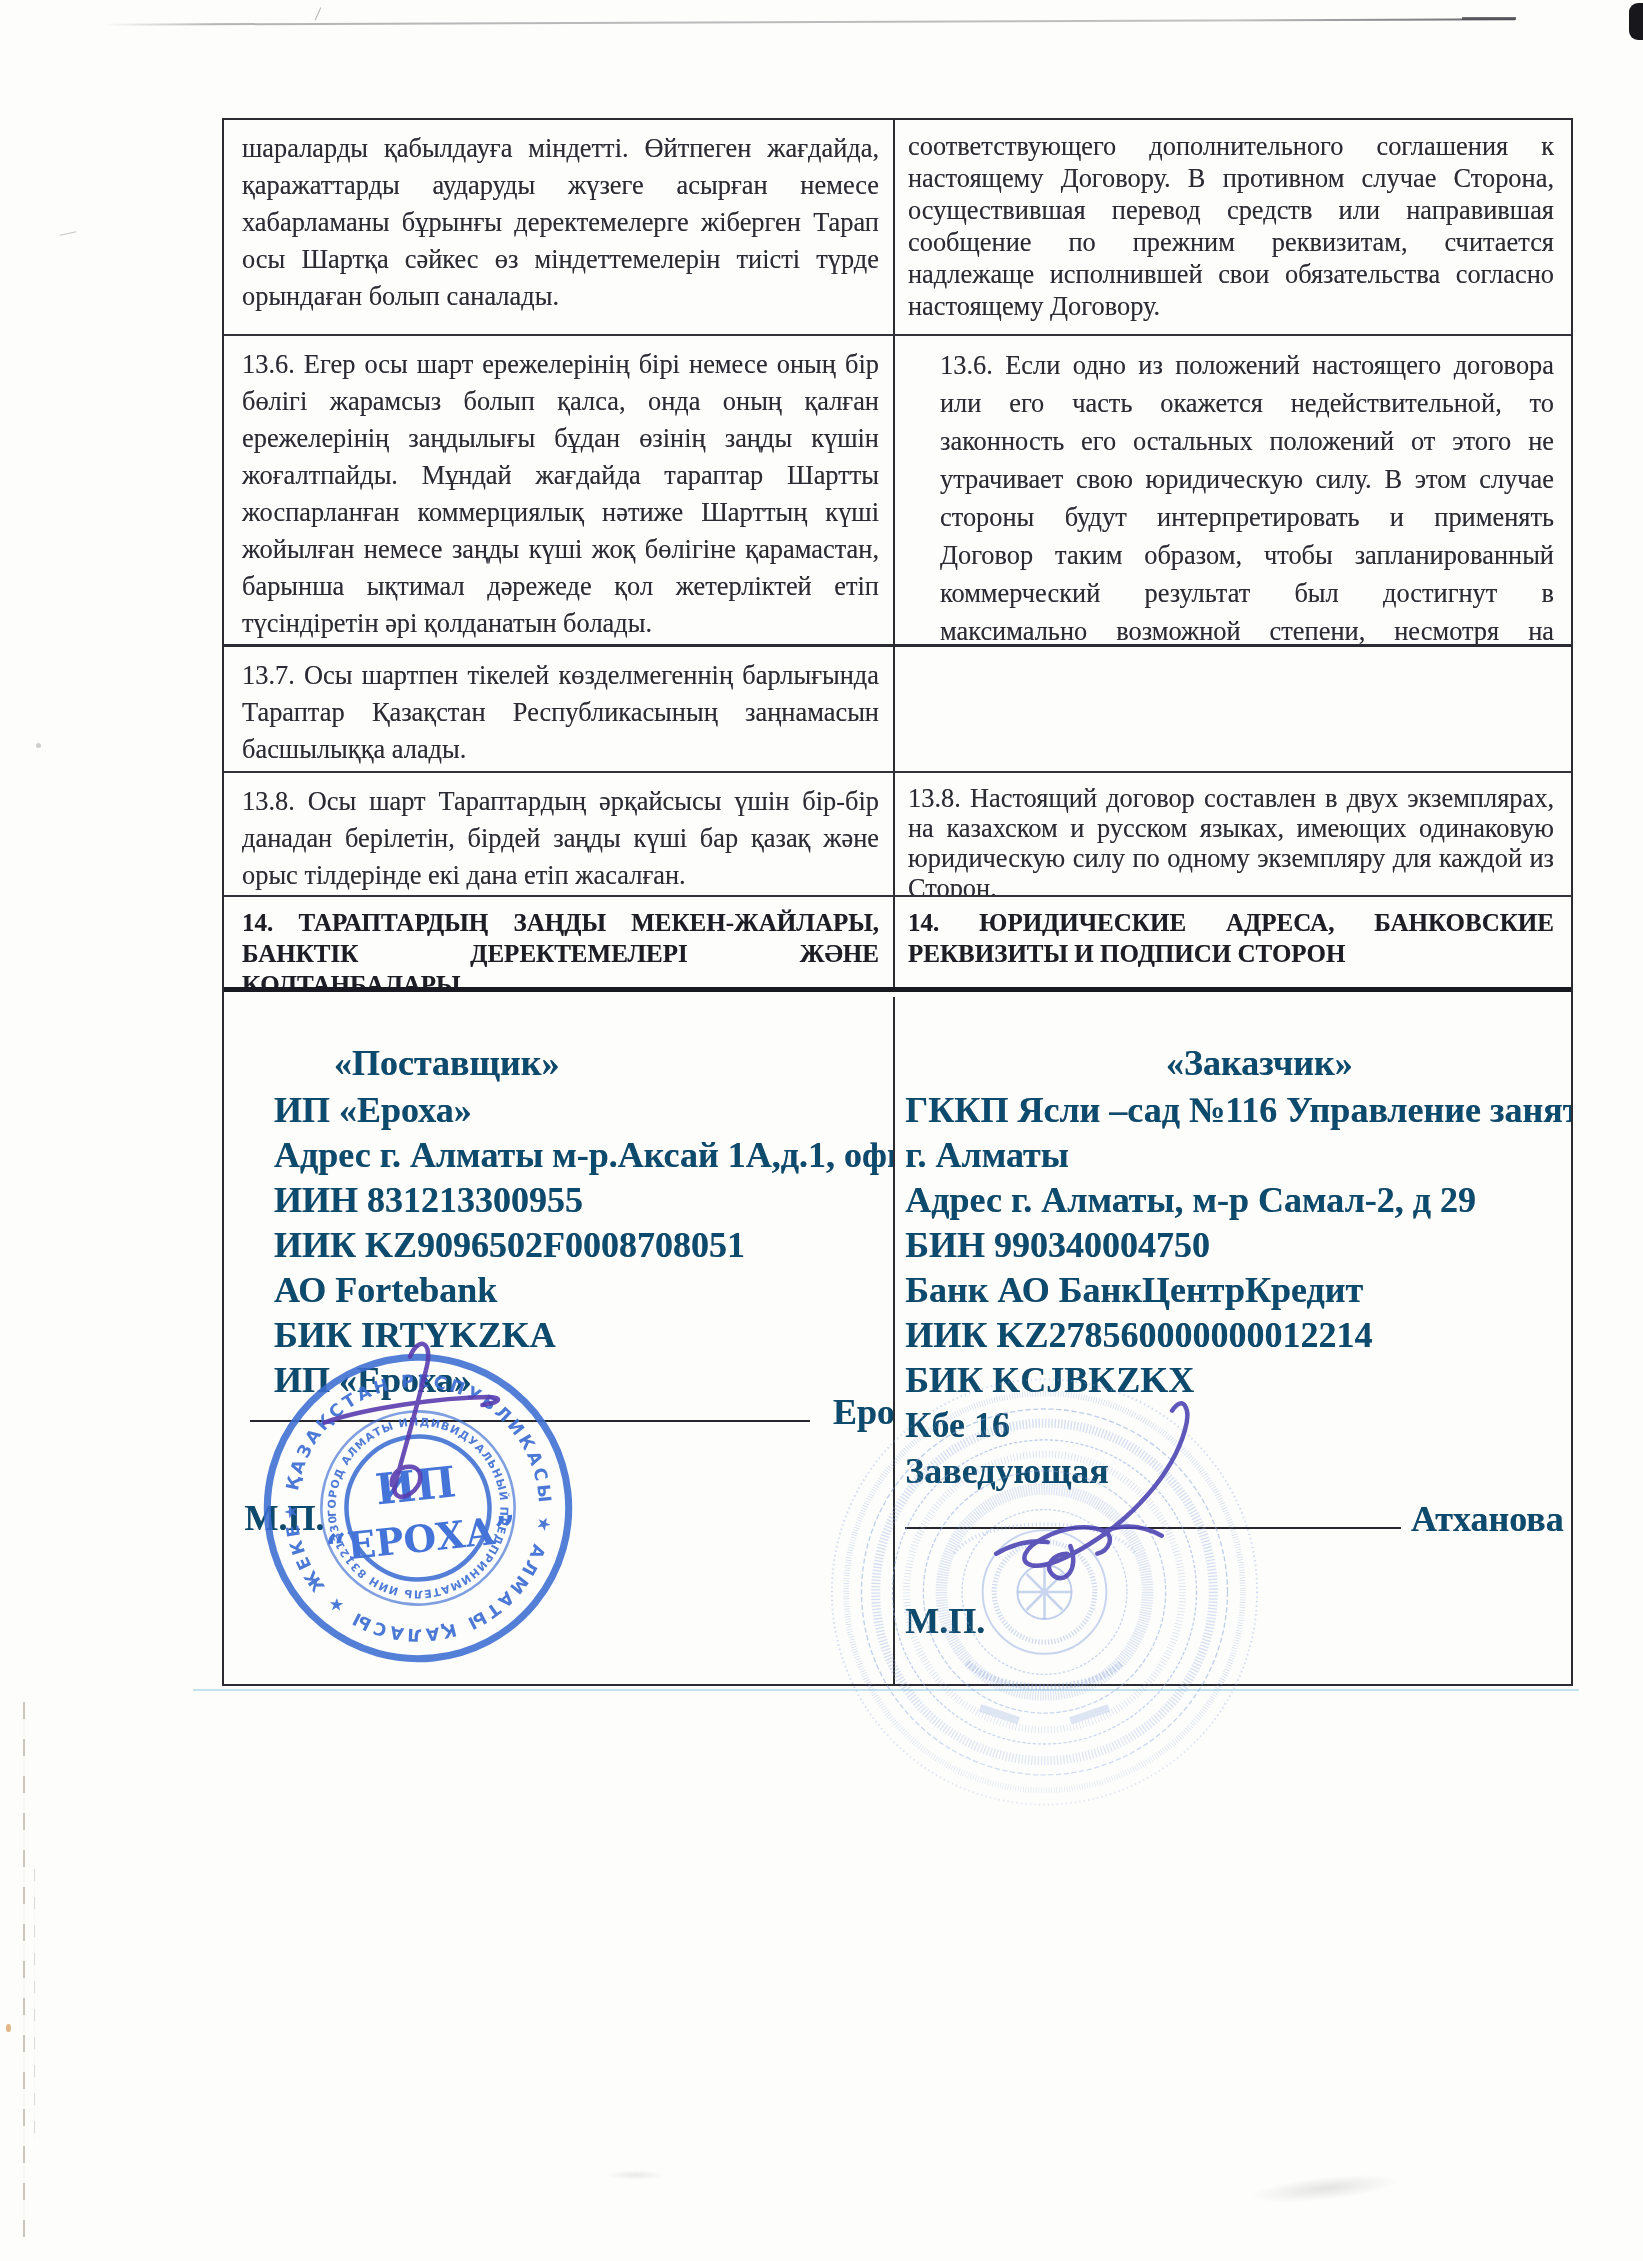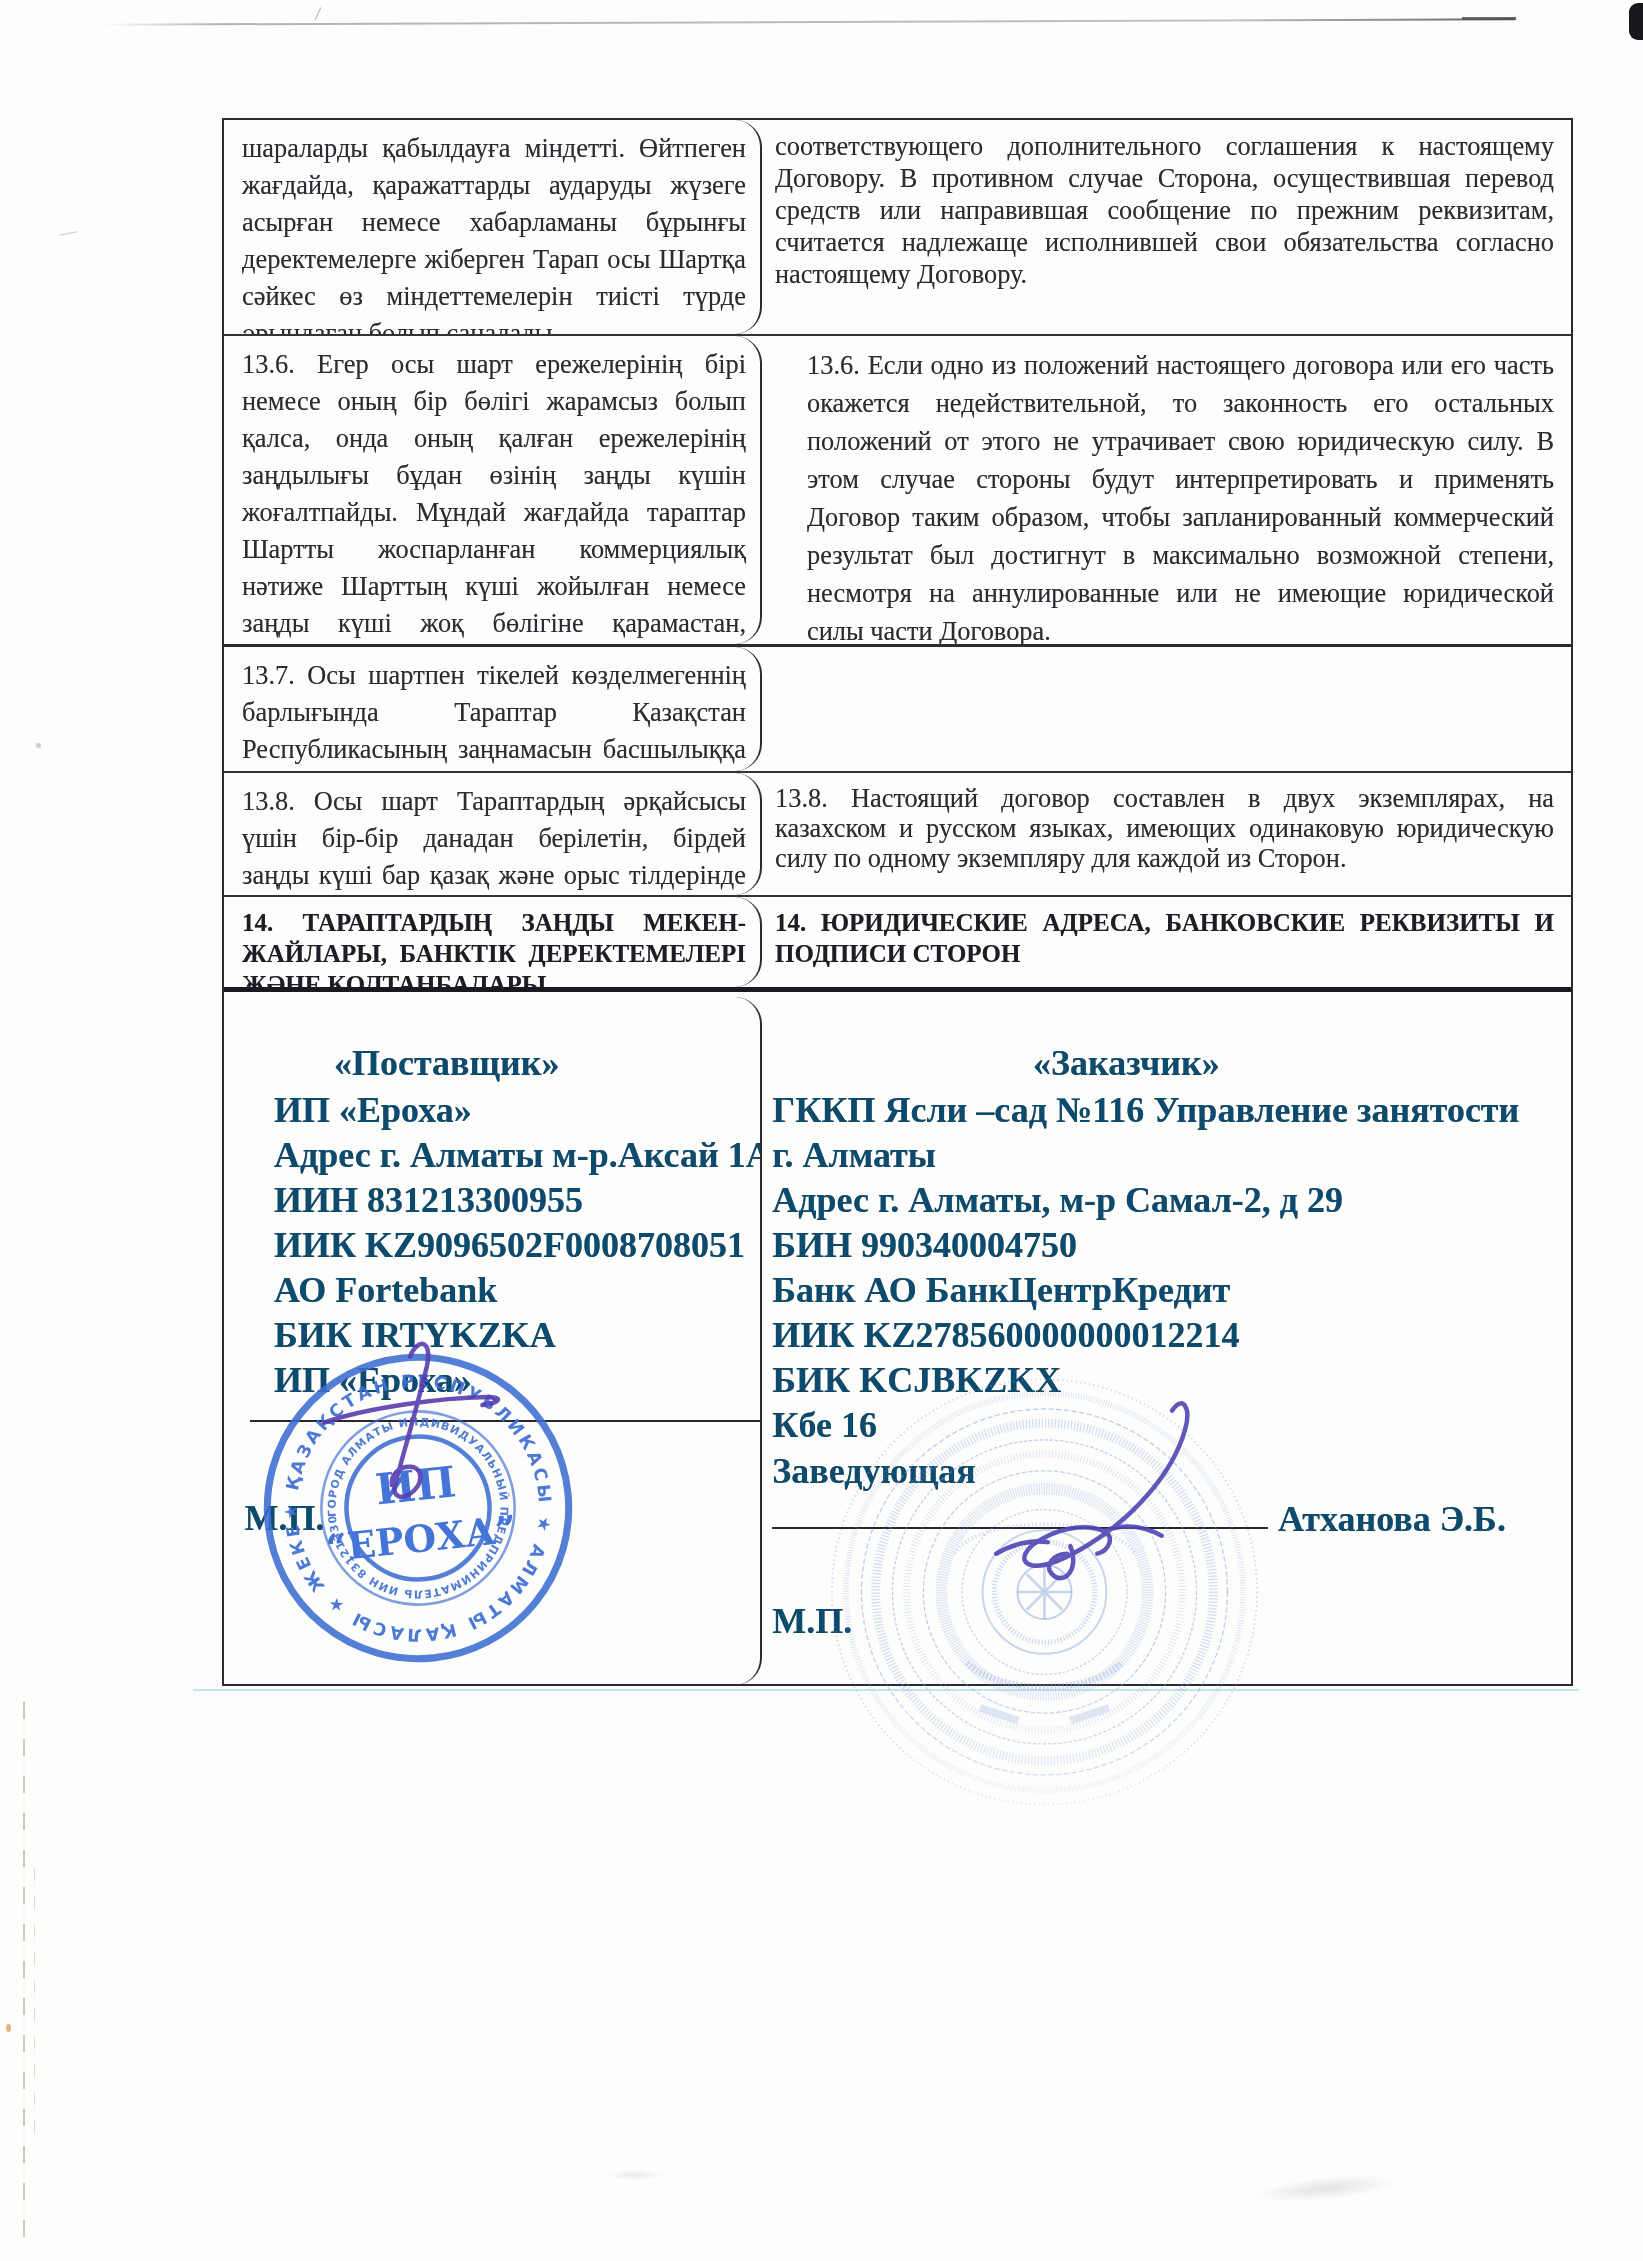--- a/index.html
+++ b/index.html
@@ -31,21 +31,21 @@
   .a-smudge2{left:606px;top:2170px;width:58px;height:10.3px;
     background:radial-gradient(closest-side,rgba(110,110,112,.14),rgba(110,110,112,0));}
   .a-cyan{left:193px;top:1689px;width:1386px;height:1.9px;background:rgba(150,205,225,.55);}
   
   .contract-table{
     position:absolute;left:222px;top:118px;width:1351px;height:1568px;
     border:2.6px solid #2b2b32;box-sizing:border-box;
   }
   .t-row{position:absolute;left:0;width:100%;display:flex;box-sizing:border-box;}
   .t-row .cell{box-sizing:border-box;overflow:hidden;text-align:justify;}
-  .cell-kk{width:538px;flex:none;border-right:2.6px solid #2b2b32;padding:10.3px 14px 0 18px;border-radius:27px;}
+  .cell-kk{width:671px;flex:none;border-right:2.6px solid #2b2b32;padding:10.3px 14px 0 18px;}
   .cell-ru{flex:1;padding:10.3px 17px 0 13px;}
   .r1{top:0;height:216px;border-bottom:2.6px solid #33333a;}
   .r2{top:216px;height:311px;border-bottom:3.2px solid #2b2b32;gap:32px;}
   .r3{top:527px;height:126px;border-bottom:2.6px solid #33333a;}
   .r4{top:653px;height:124px;border-bottom:2.6px solid #33333a;}
   .r5{top:777px;height:95px;border-bottom:5.8px solid #191922;}
   .r6{top:877px;height:688px;}
   .body-text{font-size:26.4px;line-height:37px;color:#2b2b33;text-shadow:0 0 0.6px rgba(40,40,50,.45);}
   .lh50{line-height:32px;} .lh47{line-height:38px;} .lh46{line-height:30px;}
   .sec-head{font-size:25px;line-height:31px;font-weight:bold;color:#1d1d26;text-shadow:0 0 0.6px rgba(25,25,35,.5);}

